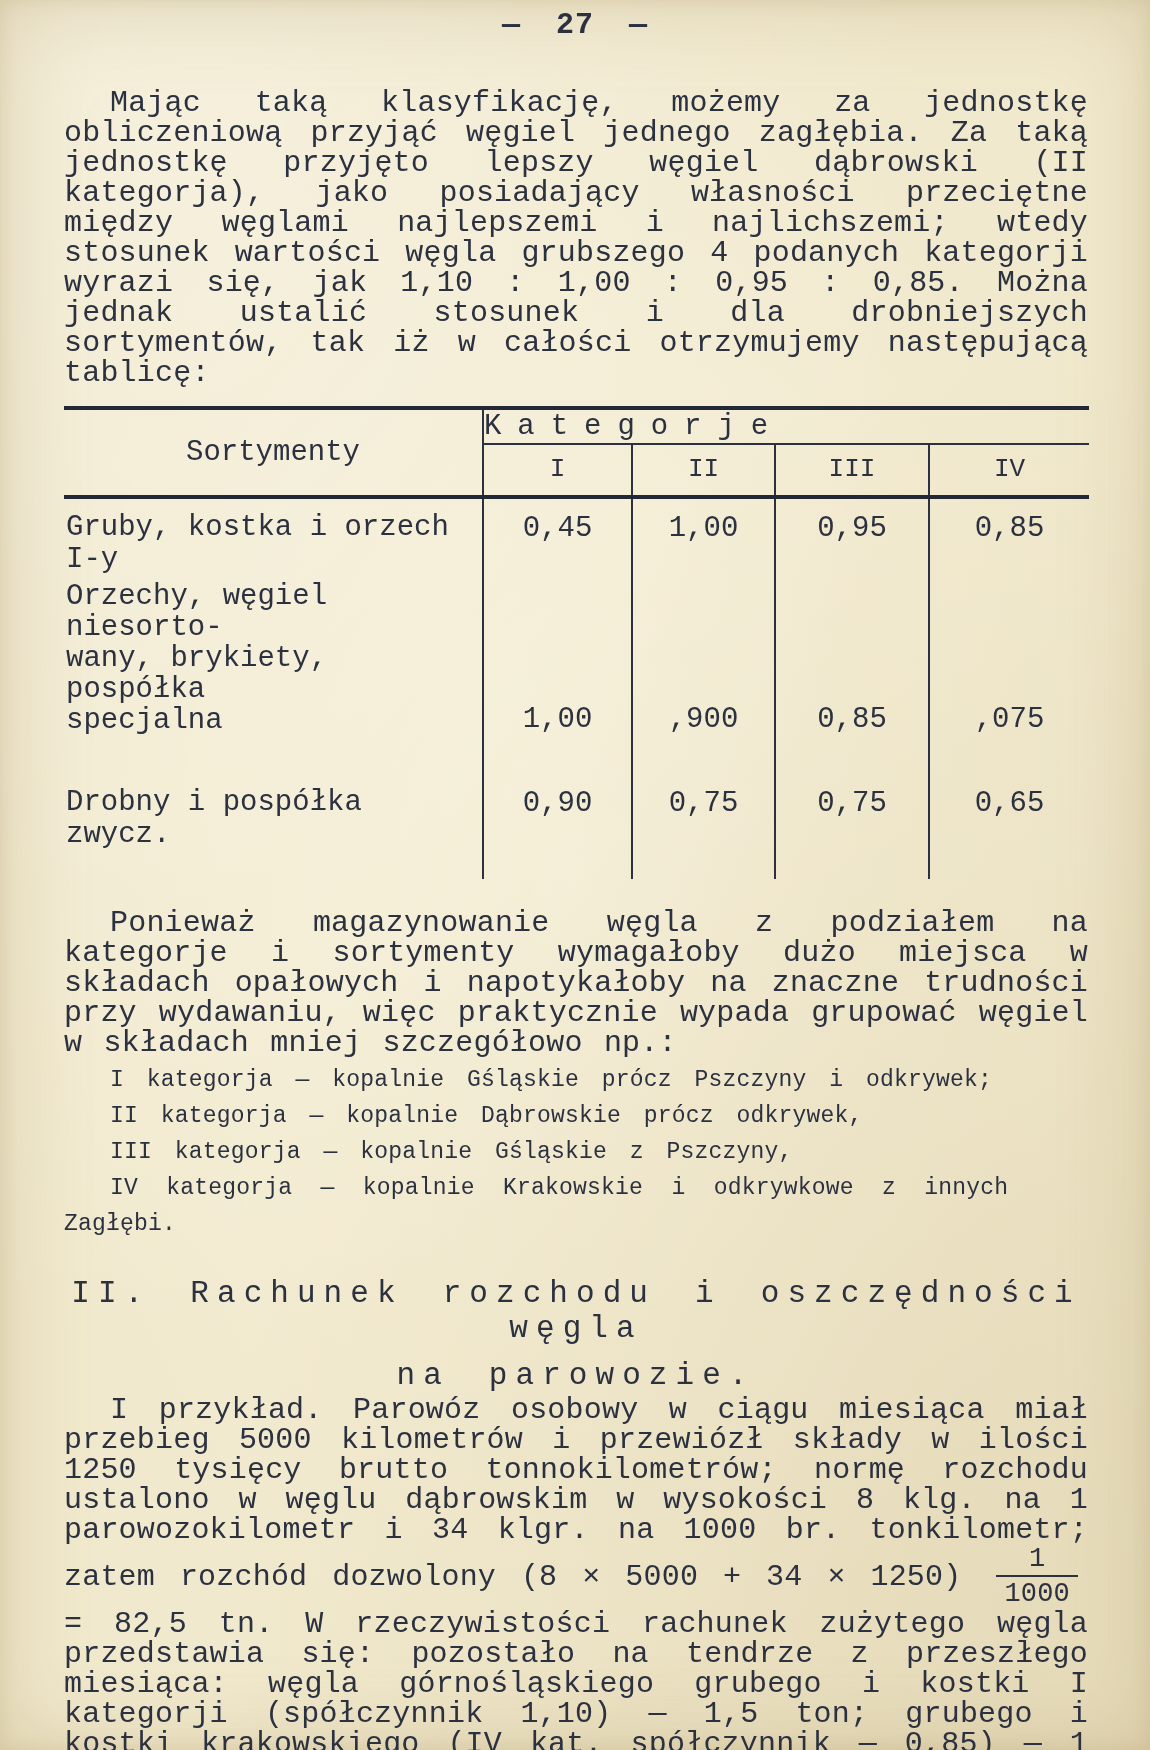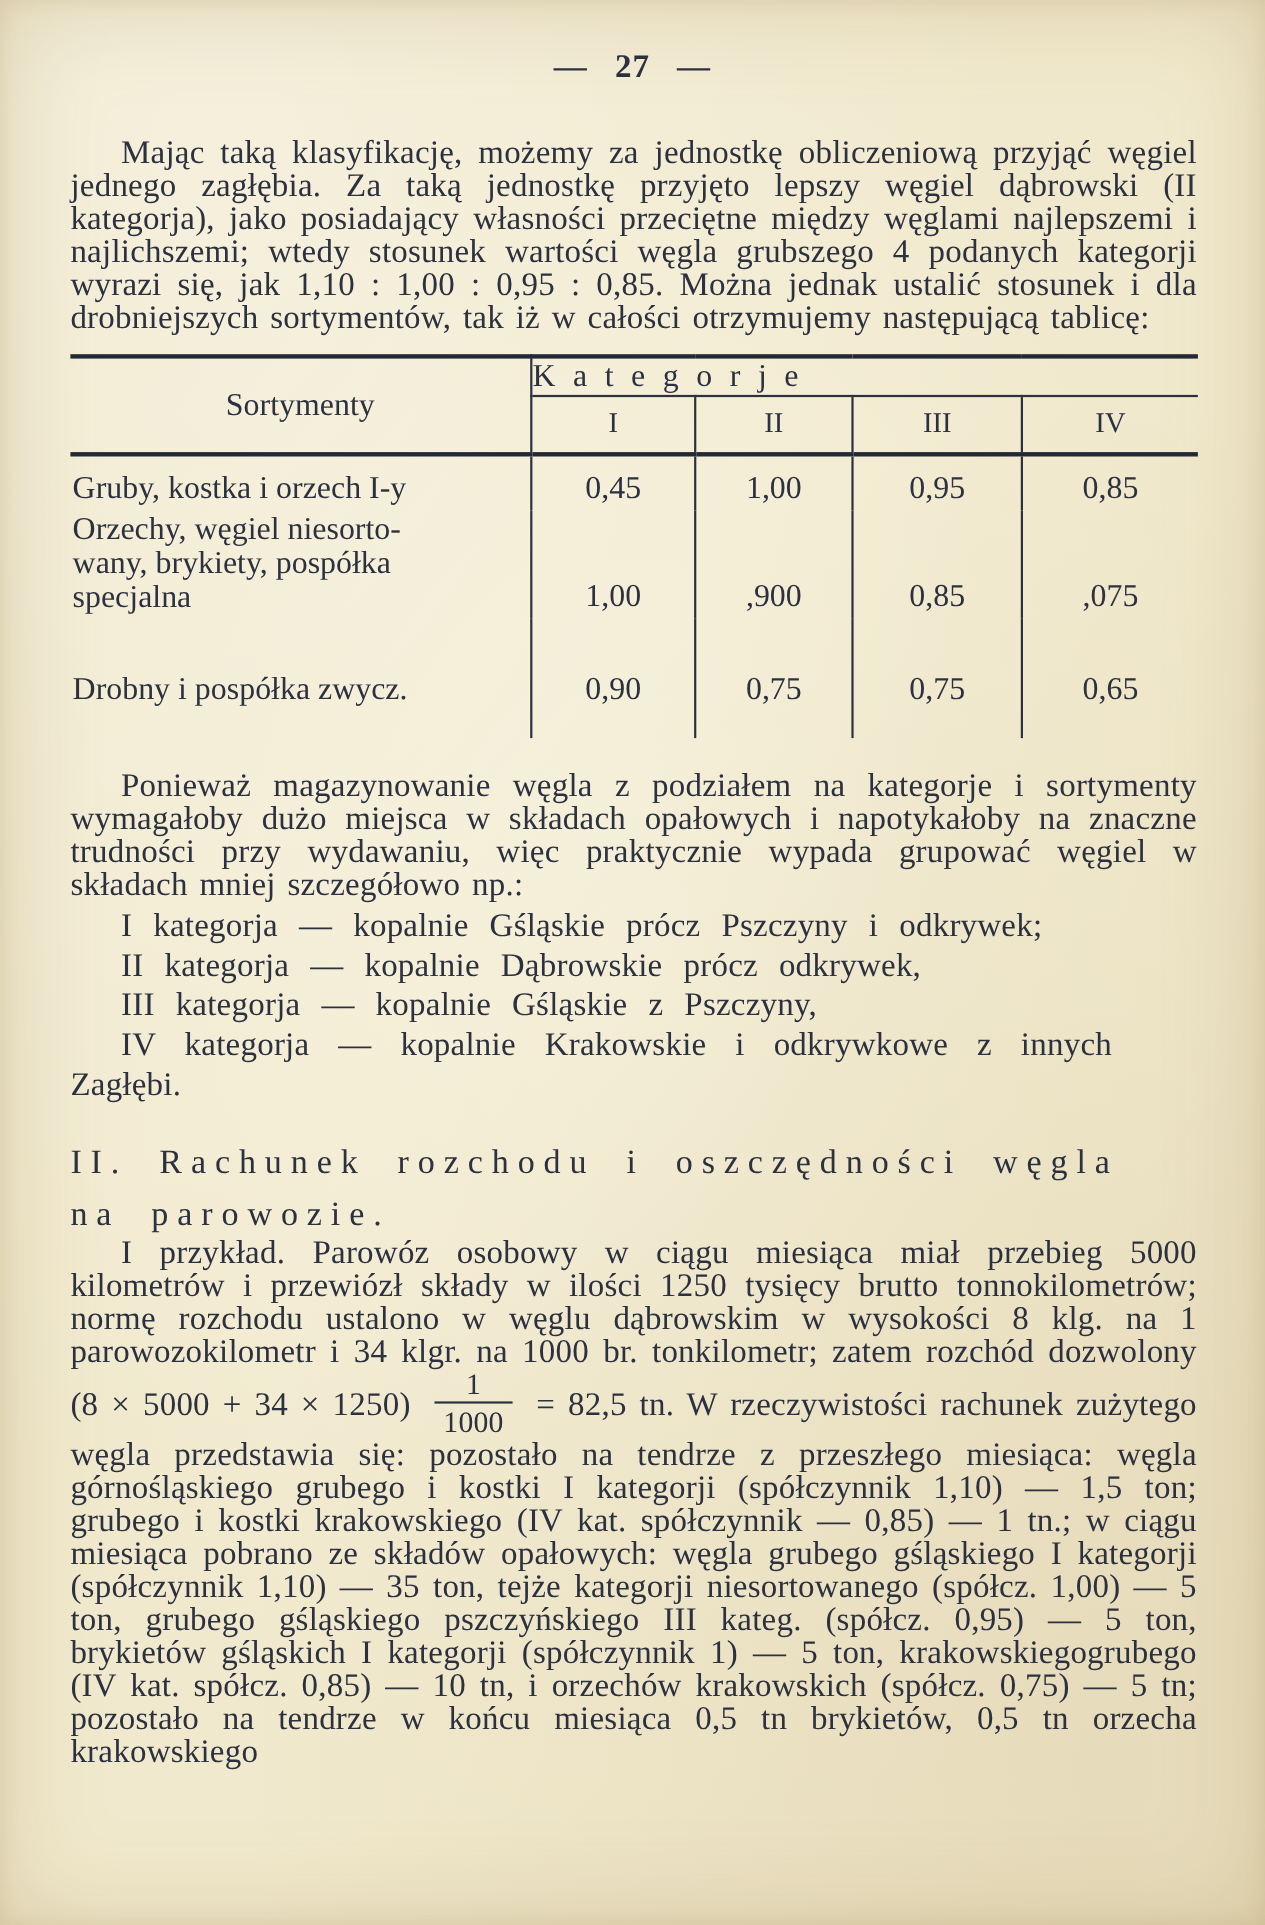--- a/index.html
+++ b/index.html
@@ -14,21 +14,21 @@
     margin: 0 auto;
     overflow: hidden;
     color: #2c3140;
     background:
       radial-gradient(ellipse at 18% 8%, rgba(255,255,255,0.30), rgba(255,255,255,0) 55%),
       radial-gradient(ellipse at 88% 92%, rgba(186,162,108,0.20), rgba(186,162,108,0) 55%),
       radial-gradient(ellipse at 50% 50%, rgba(255,252,238,0.35), rgba(255,252,238,0) 70%),
       #f1e9cd;
     box-shadow: inset 0 0 90px rgba(158,132,76,0.28), inset 0 0 18px rgba(158,132,76,0.18);
     box-sizing: border-box;
-    padding-top: 36px;
+    font-family: Liberation Mono, monospace;
   }
 
   .page-number {
     text-align: center;
     font-size: 30px;
     font-weight: 700;
     word-spacing: 16px;
     letter-spacing: 1px;
     margin: 8px 0 46px 0;
   }
@@ -86,34 +86,34 @@
   tr.r1 td { padding-top: 13px; padding-bottom: 3px; }
   tr.r2 td { padding-top: 2px; padding-bottom: 3px; }
   tr.r2 td.rlabel { white-space: pre-line; line-height: 31px; }
   tr.r2 td.val { vertical-align: bottom; }
   tr.r3 td { padding-top: 48px; padding-bottom: 28px; }
 
   
   .p-after-table { margin-top: 29px; }
   .cat-list { margin: 4px 0 0 64px; width: 1024px; }
   .cat-item {
-    font-size: 30px;
+    font-size: 23px;
     line-height: 36px;
     text-indent: 46px;
     word-spacing: 0.38em;
     letter-spacing: 0.2px;
     text-align: left;
   }
   .cat-item.wide { word-spacing: 0.62em; }
 
   
   .section-heading {
     margin: 34px 0 0 64px;
     width: 1024px;
-    text-align: left;
+    text-align: center;
     font-size: 31px;
     font-weight: 400;
   }
   .section-heading .line { display: block; letter-spacing: 0.26em; word-spacing: 0.40em; }
   .section-heading .line + .line { margin-top: 12px; }
 
   .p-examples-intro { margin-top: 36px; }
   .p-example { margin-top: 2px; }
 
   

